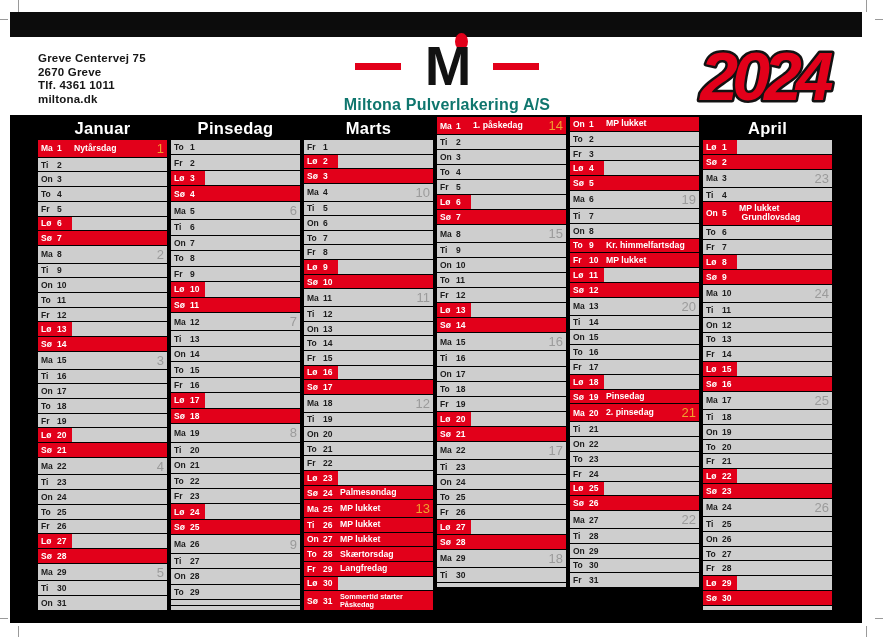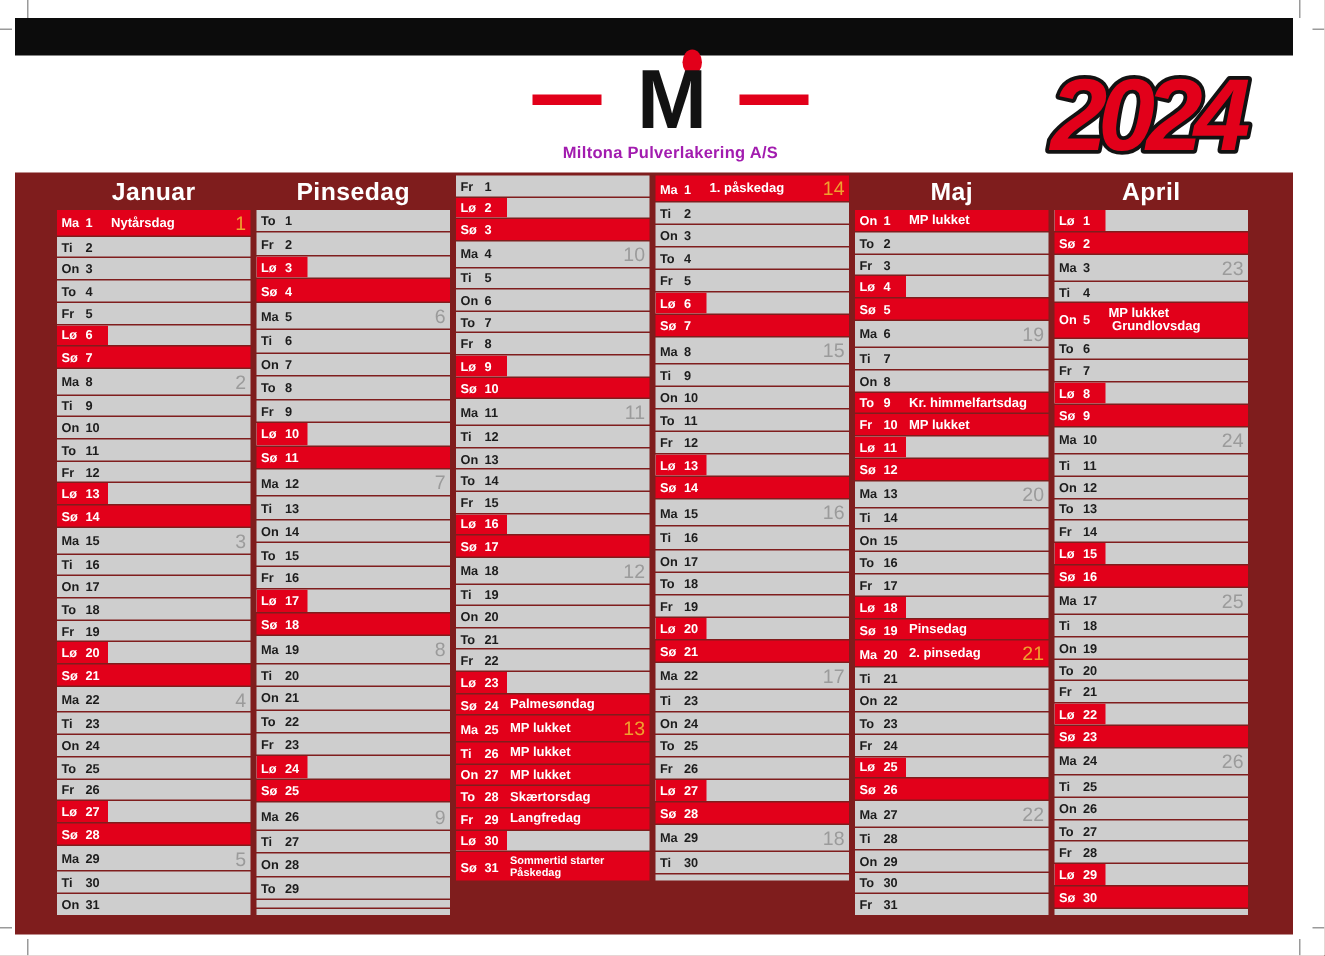--- a/index.html
+++ b/index.html
@@ -14,21 +14,21 @@
 
   
   #address{position:absolute;left:38px;top:52px;font-size:11.5px;font-weight:700;color:#161616;line-height:13.5px;letter-spacing:0.2px;}
 
   
   #logo{position:absolute;left:352px;top:30px;width:190px;height:84px;text-align:center;}
   #logo-dot{position:absolute;left:103px;top:3px;width:13px;height:17px;border-radius:50%;background:var(--red);}
   #logo-m{position:absolute;left:0;top:8px;width:190px;font-size:56px;line-height:56px;font-weight:700;color:#121212;letter-spacing:-2px;}
   .logo-dash{position:absolute;top:33px;width:46px;height:7px;background:var(--red);}
   #dash-left{left:3px;} #dash-right{right:3px;}
-  #logo-company{position:absolute;left:-10px;right:-10px;top:66px;font-size:11px;font-weight:700;color:#a21caf;letter-spacing:0.2px;}
+  #logo-company{position:absolute;left:-10px;right:-10px;top:66px;font-size:16px;font-weight:700;color:#0f766e;letter-spacing:0.2px;}
 
   
   #year-wrap{position:absolute;left:668px;top:38px;width:192px;height:72px;}
 
   
   #panel{position:absolute;left:10px;top:115px;width:852px;height:508px;background:#0c0c0c;}
   #months-grid{position:absolute;left:28px;right:30px;top:2px;display:grid;grid-template-columns:repeat(6,1fr);column-gap:4px;}
   .month-col{display:flex;flex-direction:column;}
   .month-title{height:23px;line-height:23px;text-align:center;color:#ffffff;font-size:16.5px;font-weight:700;letter-spacing:0.3px;}
   .rows{display:flex;flex-direction:column;height:470px;gap:1px;}
@@ -53,36 +53,42 @@
   <div class="crop" style="left:0;top:19px;width:8px;height:1px;"></div>
   <div class="crop" style="left:866px;top:0;width:1px;height:12px;"></div>
   <div class="crop" style="left:875px;top:19px;width:8px;height:1px;"></div>
   <div class="crop" style="left:18px;top:626px;width:1px;height:11px;"></div>
   <div class="crop" style="left:0;top:618px;width:8px;height:1px;"></div>
   <div class="crop" style="left:866px;top:626px;width:1px;height:11px;"></div>
   <div class="crop" style="left:875px;top:618px;width:8px;height:1px;"></div>
 
   <div id="topbar" style="background: rgb(12, 12, 12);"></div>
 
+  <div id="address">
+    <div>Greve Centervej 75</div>
+    <div>2670 Greve</div>
+    <div>Tlf. 4361 1011</div>
+    <div>miltona.dk</div>
+  </div>
 
   <div id="logo">
     <div id="logo-dot"></div>
     <div id="logo-m">M</div>
     <div id="dash-left" class="logo-dash"></div>
     <div id="dash-right" class="logo-dash"></div>
     <div id="logo-company">Miltona Pulverlakering A/S</div>
   </div>
 
   <div id="year-wrap">
     <svg width="192" height="76" viewBox="0 0 192 76">
       <text x="96" y="62" text-anchor="middle" font-family="Liberation Sans, sans-serif" font-size="68" font-weight="700" font-style="italic" letter-spacing="-6" fill="#e2001a" stroke="#121212" stroke-width="5" stroke-linejoin="round" paint-order="stroke">2024</text>
     </svg>
   </div>
 
-  <div id="panel" style="background: #7f1d1d;">
+  <div id="panel" style="background: #000000;">
     <div id="months-grid">
         <div class="month-col">
           <div class="month-title">Januar</div>
           <div class="rows">
             <div class="row full">
               <span class="dw">Ma</span>
               <span class="dn">1</span>
               <span class="lbl">Nytårsdag</span>
               <span class="wk accent">1</span>
             </div>
@@ -400,20 +406,21 @@
             <div class="row plain">
               <span class="dw">To</span>
               <span class="dn">29</span>
               <span class="lbl"></span>
             </div>
             <div class="row empty"></div>
             <div class="row empty"></div>
           </div>
         </div>
         <div class="month-col">
+          <div class="month-title">Marts</div>
           <div class="rows">
             <div class="row plain">
               <span class="dw">Fr</span>
               <span class="dn">1</span>
               <span class="lbl"></span>
             </div>
             <div class="row chiprow">
               <div class="chip"></div>
               <span class="dw">Lø</span>
               <span class="dn">2</span>
@@ -733,21 +740,20 @@
             </div>
             <div class="row plain">
               <span class="dw">Ti</span>
               <span class="dn">30</span>
               <span class="lbl"></span>
             </div>
             <div class="row empty"></div>
           </div>
         </div>
         <div class="month-col">
-          <div class="month-title">Maj</div>
           <div class="rows">
             <div class="row full">
               <span class="dw">On</span>
               <span class="dn">1</span>
               <span class="lbl">MP lukket</span>
             </div>
             <div class="row plain">
               <span class="dw">To</span>
               <span class="dn">2</span>
               <span class="lbl"></span>

